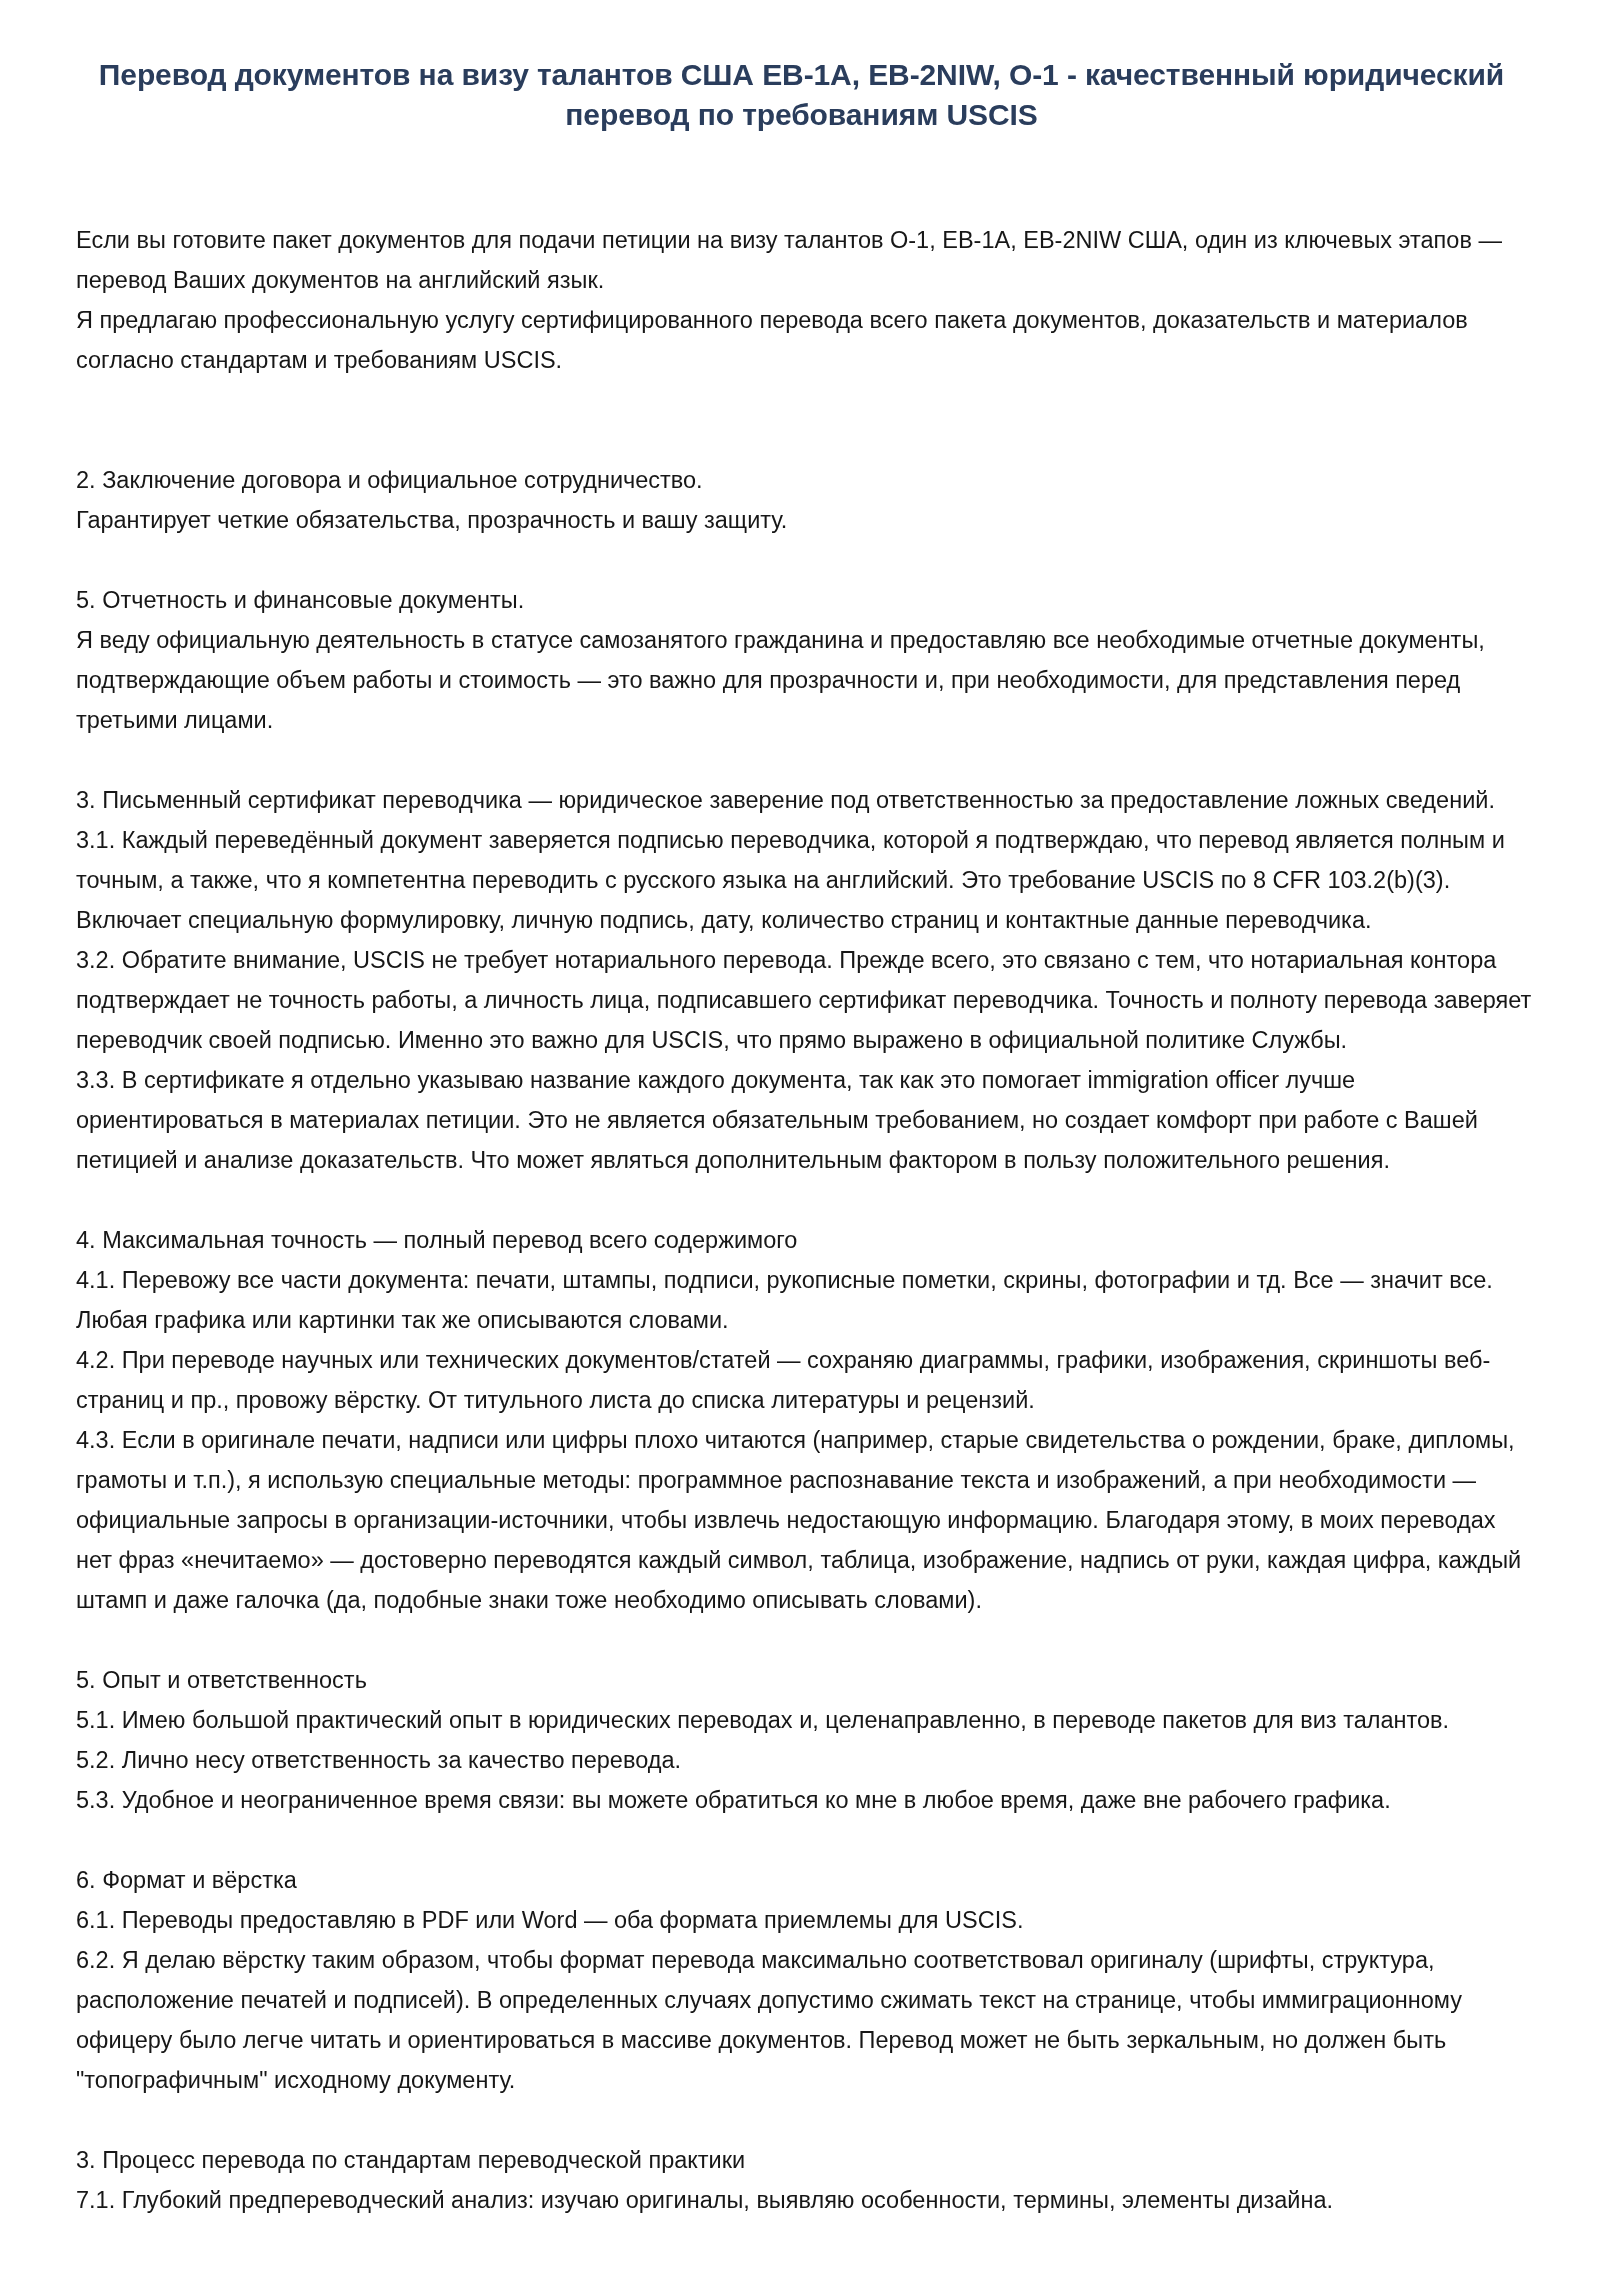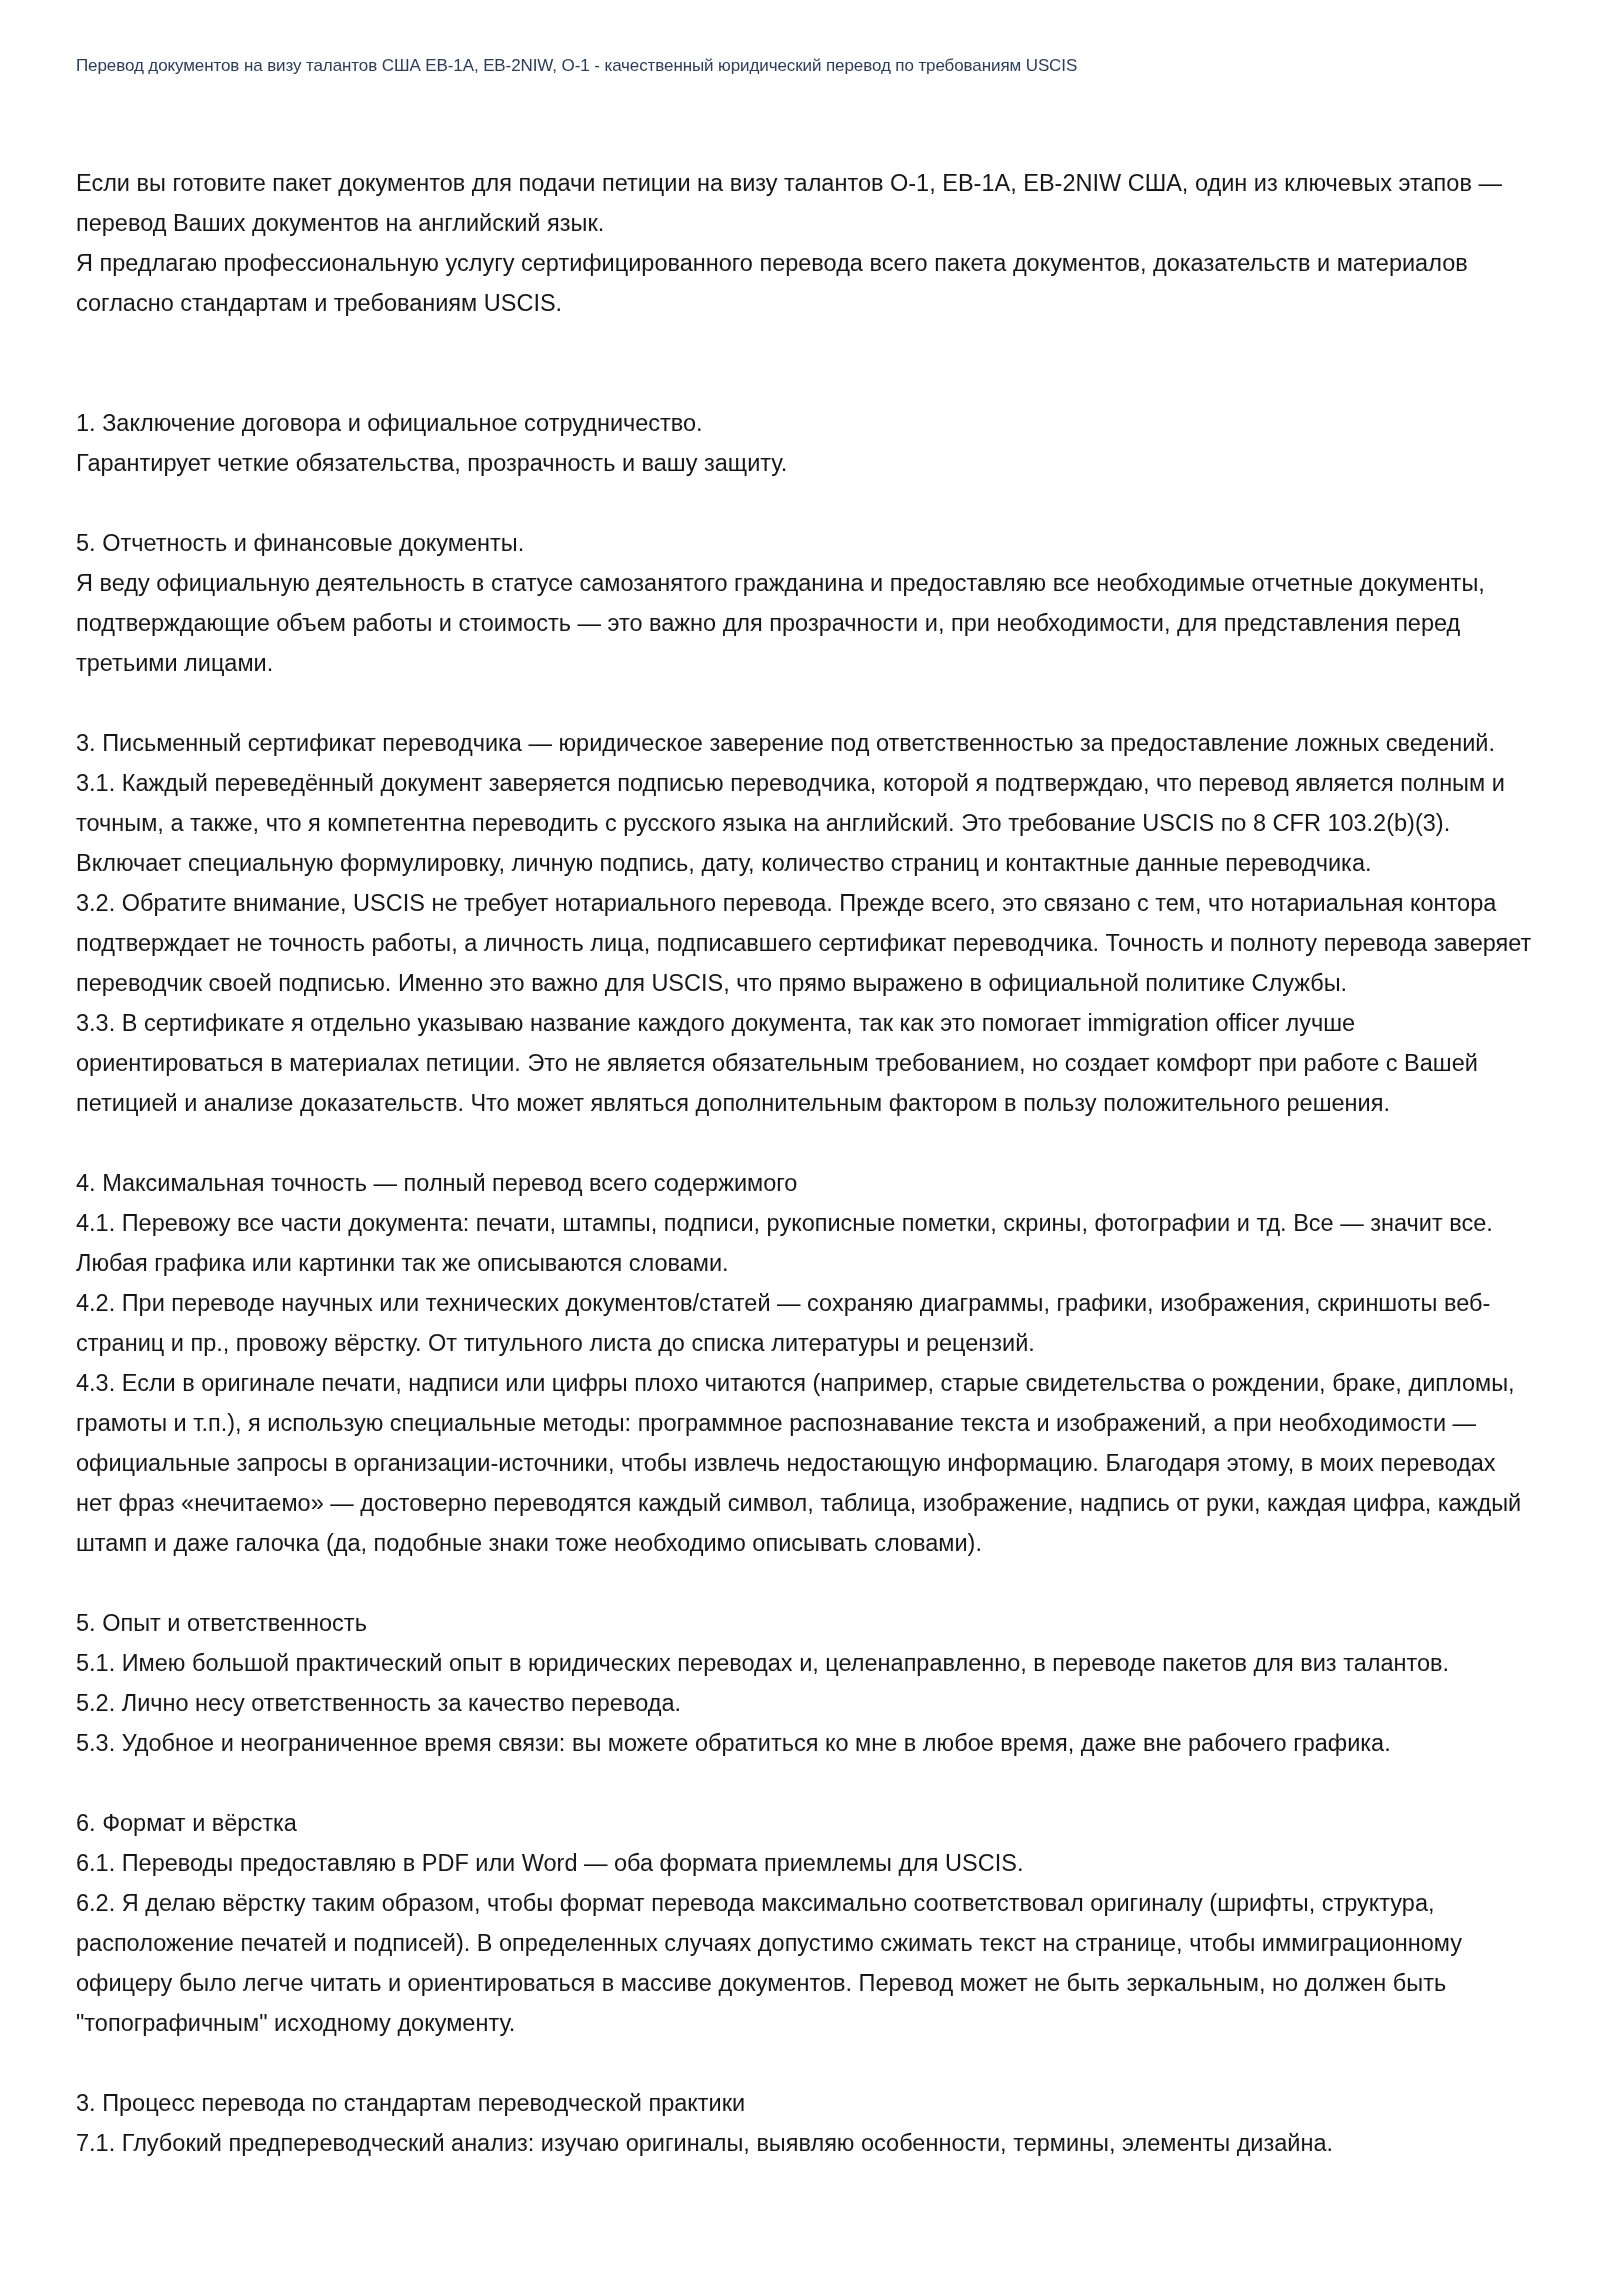--- a/index.html
+++ b/index.html
@@ -20,26 +20,27 @@
     box-sizing: border-box;
     width: 1621px;
     min-height: 2293px;
     padding: 55px 76px 0 76px;
     background: #ffffff;
   }
 
   .doc-title {
     margin: 0 0 0 0;
     padding: 0;
-    font-size: 17px;
+    font-size: 30px;
     line-height: 1.33;
-    font-weight: normal;
+    font-weight: bold;
     color: #2a3d5c;
     letter-spacing: -0.1px;
     max-width: 1451px;
+    text-align: center;
   }
 
   .body-block {
     margin-top: 45px;
   }
 
   .para {
     margin: 0;
     padding: 0;
     font-size: 23.5px;
@@ -66,21 +67,21 @@
     <div class="gap-lg"></div>
 
     <p class="para">Если вы готовите пакет документов для подачи петиции на визу талантов O-1, EB-1A, EB-2NIW США, один из ключевых этапов — перевод Ваших документов на английский язык.
 Я предлагаю профессиональную услугу сертифицированного перевода всего пакета документов, доказательств и материалов согласно стандартам и требованиям USCIS.</p>
 
     <div class="gap-lg"></div>
 
 
     <div class="gap-lg"></div>
 
-    <p class="para">1. Заключение договора и официальное сотрудничество.
+    <p class="para">2. Заключение договора и официальное сотрудничество.
 Гарантирует четкие обязательства, прозрачность и вашу защиту.</p>
 
     <div class="gap-lg"></div>
 
     <p class="para">5. Отчетность и финансовые документы.
 Я веду официальную деятельность в статусе самозанятого гражданина и предоставляю все необходимые отчетные документы, подтверждающие объем работы и стоимость — это важно для прозрачности и, при необходимости, для представления перед третьими лицами.</p>
 
     <div class="gap-lg"></div>
 
     <p class="para">3. Письменный сертификат переводчика — юридическое заверение под ответственностью за предоставление ложных сведений.

